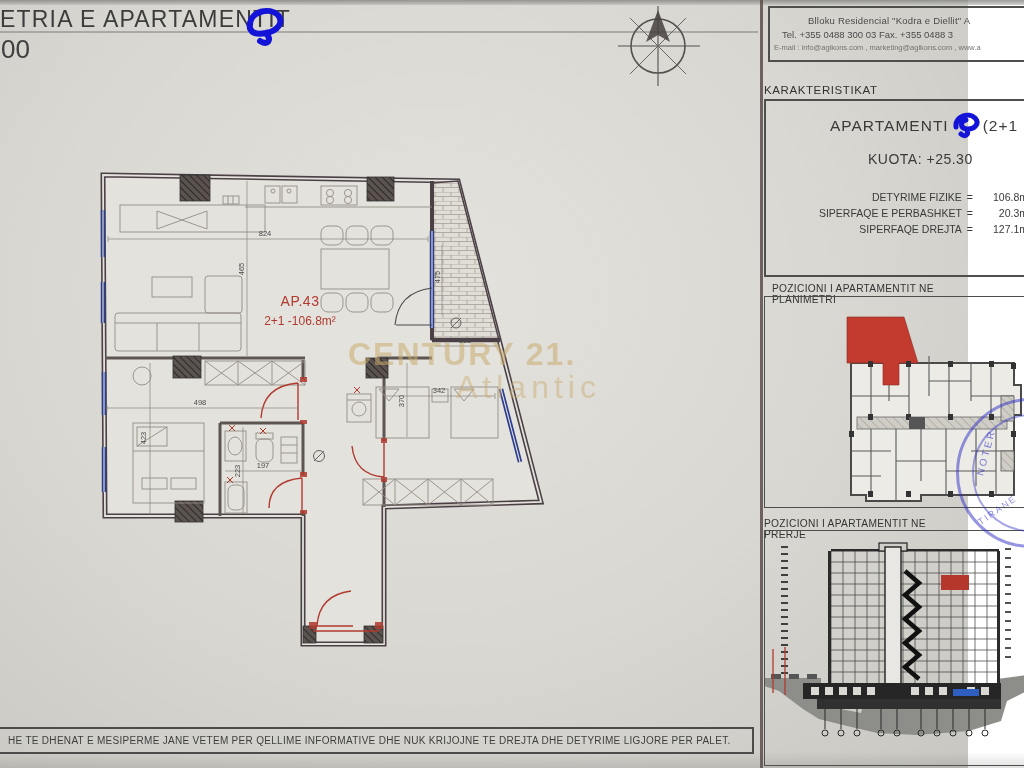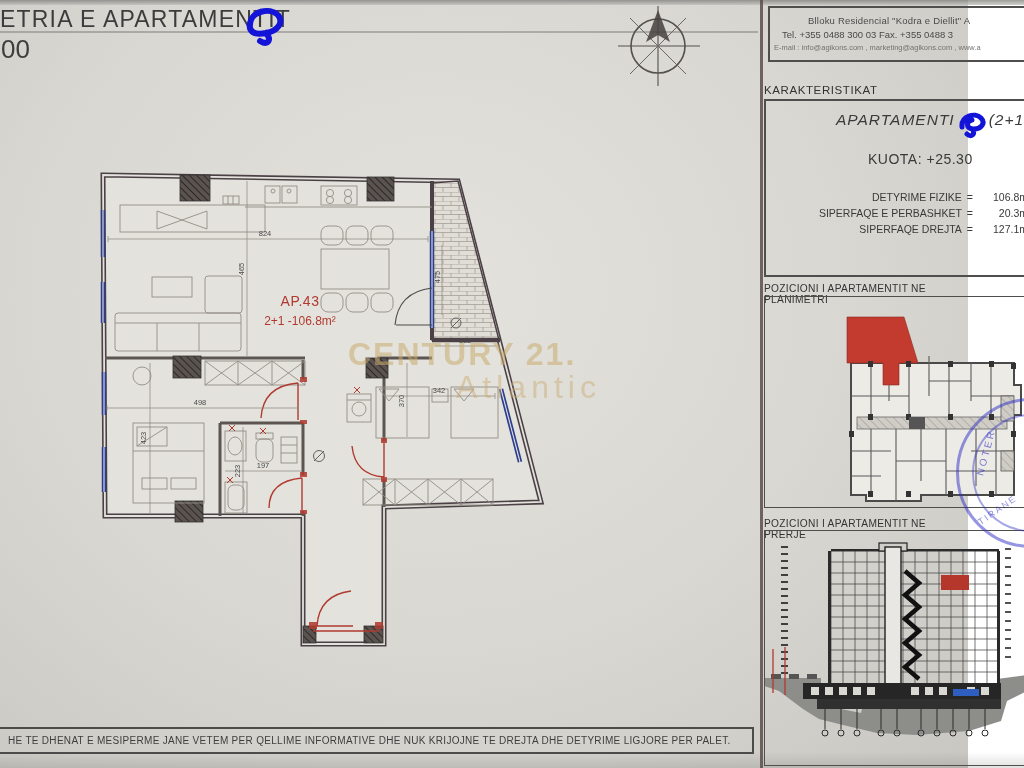--- a/index.html
+++ b/index.html
@@ -20,22 +20,22 @@
   .sep-v{left:760px;top:0;width:2.5px;height:768px;background:#5d4d4a;opacity:.85;}
 
   .company-box{left:768px;top:6px;width:262px;height:56px;border:2px solid #4e4e4c;
     box-sizing:border-box;padding-top:7px;color:#4a4a4a;}
   .co-l1{margin-left:38px;font-size:9.5px;letter-spacing:.2px;}
   .co-l2{margin-left:12px;font-size:9.5px;margin-top:3px;}
   .co-l3{margin-left:4px;font-size:7.5px;margin-top:3px;color:#74746f;}
 
   .char-header{left:764px;top:84px;font-size:11.5px;letter-spacing:.6px;color:#333;}
   .char-box{left:764px;top:99px;width:266px;height:178px;border:2px solid #4e4e4c;box-sizing:border-box;}
-  .apt-line{position:absolute;left:70px;top:10px;display:flex;
-    font-size:15.5px;letter-spacing:1px;color:#3a3a3a;white-space:nowrap;font-style:italic;}
+  .apt-line{position:absolute;left:64px;top:10px;display:flex;align-items:center;
+    font-size:15.5px;letter-spacing:1px;color:#3a3a3a;white-space:nowrap;}
   .apt-line svg{margin:0 2px;transform:translateY(-2px);}
   .kuota{position:absolute;left:102px;top:50px;font-size:14px;letter-spacing:.5px;color:#3a3a3a;}
   .srows{position:absolute;left:0;top:90px;width:262px;}
   .srow{display:flex;justify-content:flex-end;font-size:10.5px;color:#3a3a3a;
     margin-bottom:4px;white-space:nowrap;padding-right:0;}
   .srow .eq{margin:0 5px;}
   .srow .val{width:50px;text-align:right;}
 
   .pos-header{font-size:10.2px;letter-spacing:.3px;color:#333;}
   .plan-box{left:764px;top:296px;width:266px;height:212px;border:1.8px solid #4e4e4c;box-sizing:border-box;}
@@ -116,21 +116,21 @@
         <span class="val">20.3m</span>
       </div>
       <div class="srow">
         <span>SIPERFAQE DREJTA</span>
         <span class="eq">=</span>
         <span class="val">127.1m</span>
       </div>
     </div>
   </div>
 
-  <div class="abs pos-header" style="left:764px;top:283px;">POZICIONI I APARTAMENTIT NE PLANIMETRI</div>
+  <div class="abs pos-header" style="left:764px;top:283px;padding-left:8px;">POZICIONI I APARTAMENTIT NE PLANIMETRI</div>
   <div class="abs plan-box">
     <svg width="263" height="209" viewBox="0 0 263 209">
       <defs>
         <pattern id="lh" width="6" height="6" patternUnits="userSpaceOnUse" patternTransform="rotate(45)">
           <rect width="6" height="6" fill="#cfcdc6"></rect>
           <path d="M0,0 H6" stroke="#97928a" stroke-width="1"></path>
         </pattern>
       </defs>
       <path d="M86,66 L249,66 L249,88 L256,88 L256,118 L249,118 L249,198 L156,198 L156,204 L101,204 L101,198 L86,198 Z" fill="#ecebe6" stroke="#4a4a4a" stroke-width="2"></path>
       <path d="M82,20 L139,20 L153,66 L134,66 L134,88 L118,88 L118,66 L82,66 Z" fill="#c23b2e" stroke="#8d2a22" stroke-width=".6"></path>

